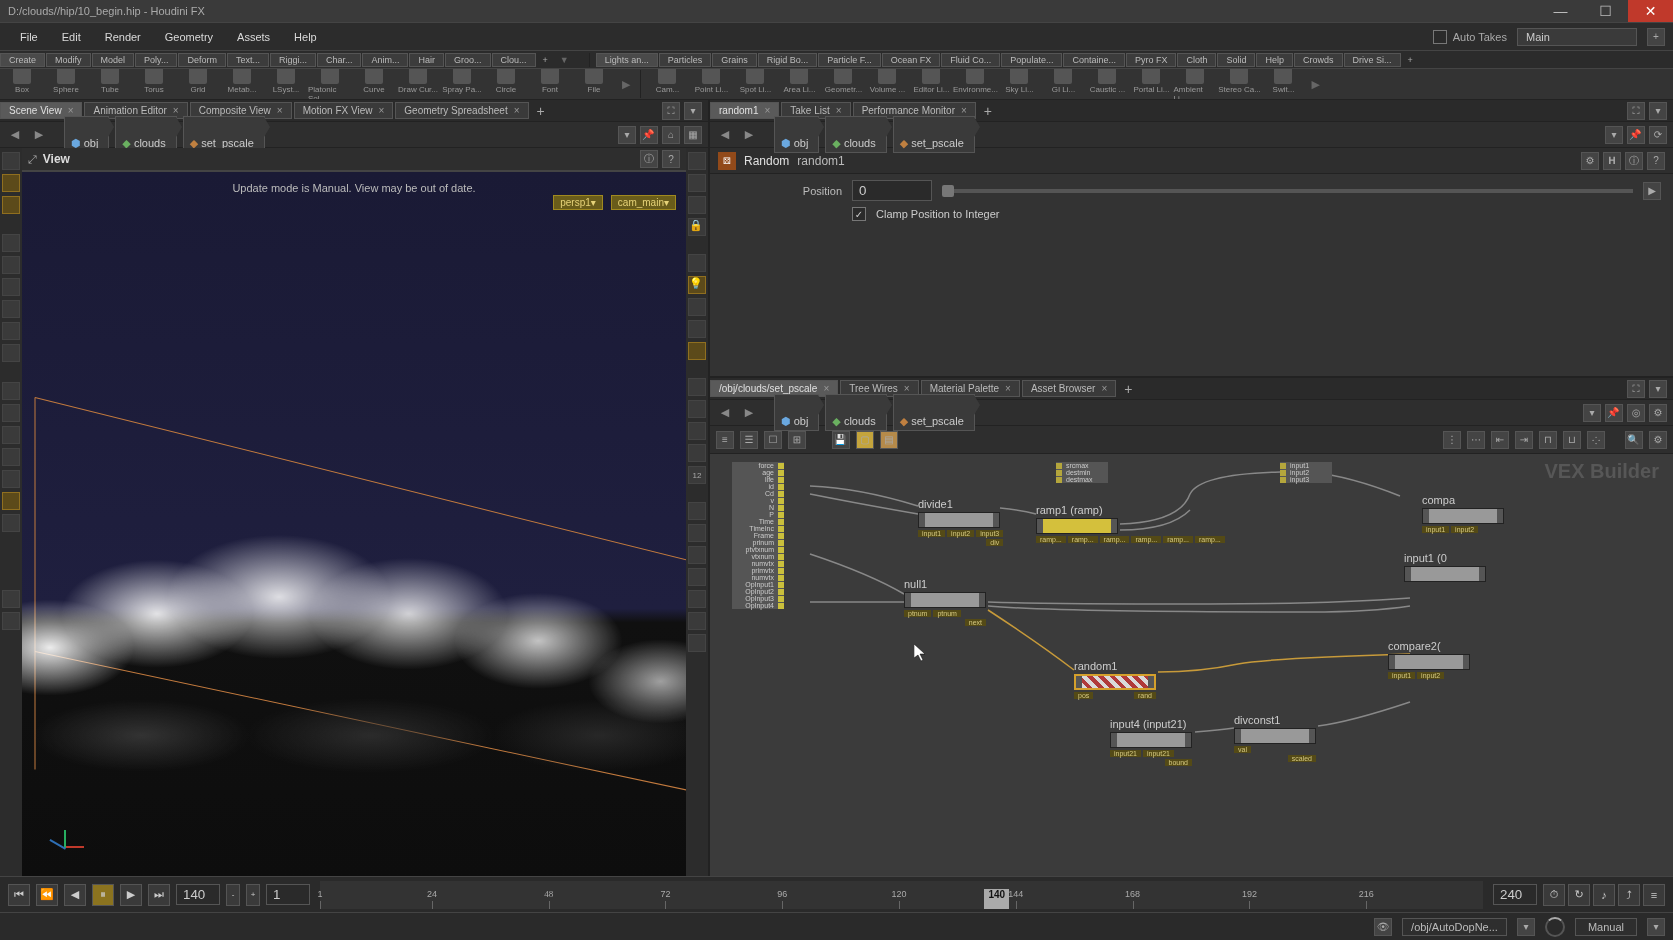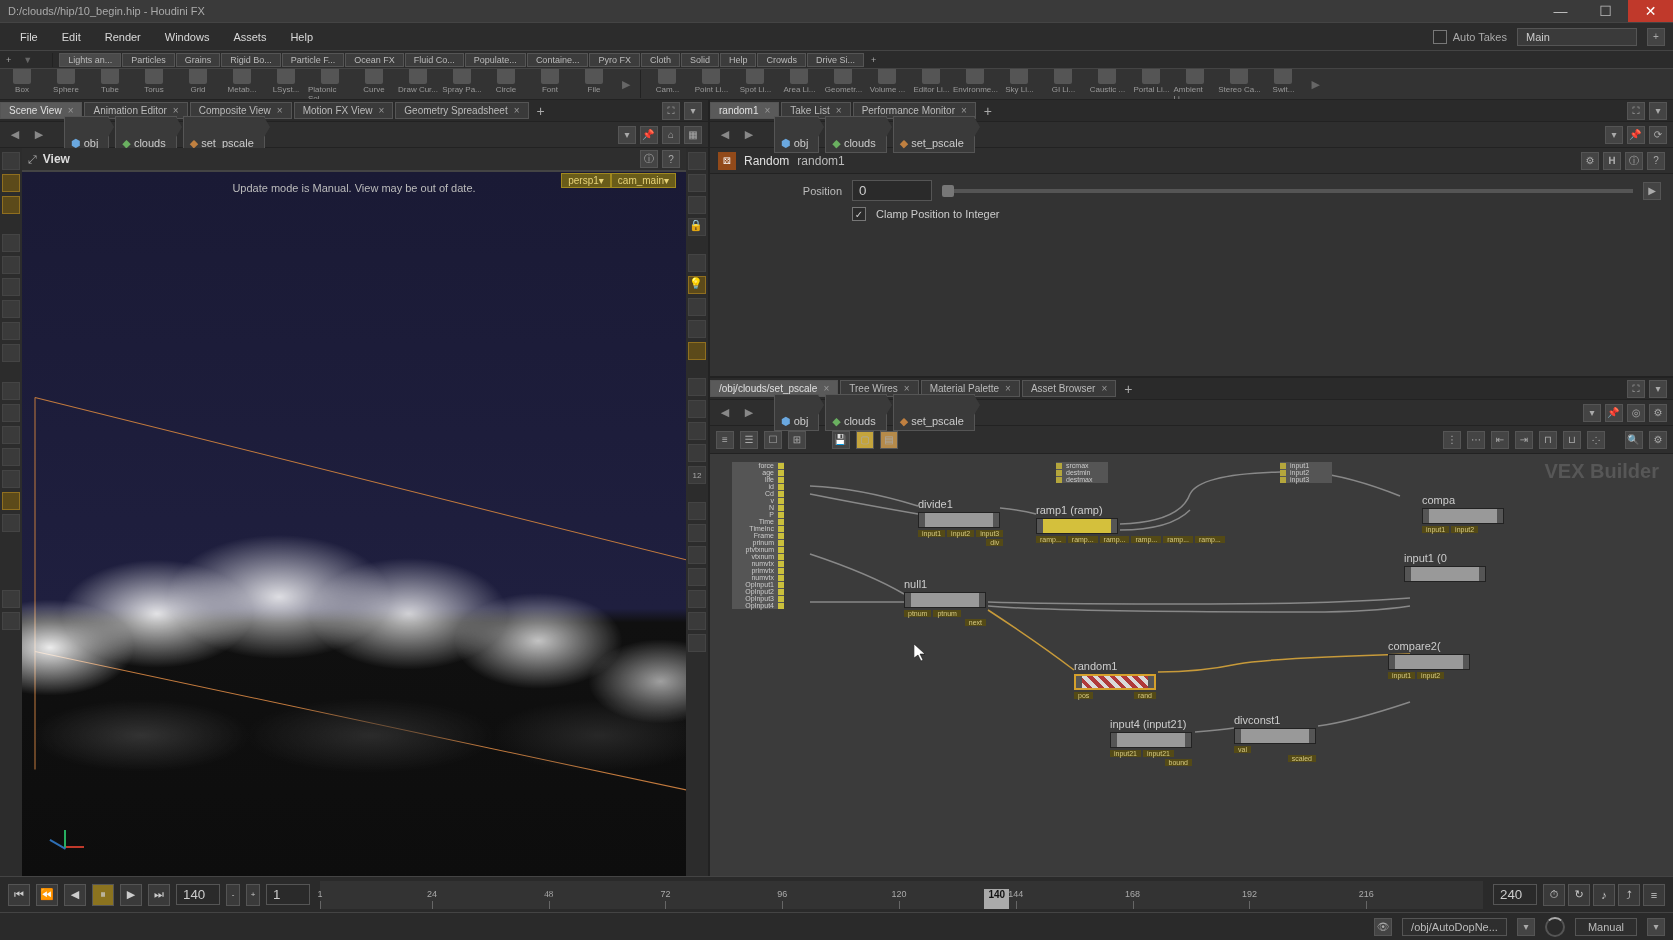--- a/index.html
+++ b/index.html
@@ -58,21 +58,21 @@
   
   .viewport-container { flex:1; display:flex; }
   .view-left-toolbar { width:22px; background:#2c2c2c; display:flex; flex-direction:column; align-items:center; padding-top:4px; gap:4px;}
   .view-tool { width:18px; height:18px; background:#3a3a3a; border:1px solid #444; cursor:pointer; }
   .view-tool.active { background:#5c4a1a; border-color:#906f1f; }
   .view-area { flex:1; position:relative; }
   .view-header { height:24px; background:#2e2e2e; border-bottom:2px solid #444; display:flex; align-items:center; padding:0 6px; gap:6px;}
   .view-title { color:#ddd; font-weight:bold; font-size:12px; }
   .viewport-inner { position:relative; height: calc(100% - 24px); background: linear-gradient(#1a1a35 0%, #1f1f3f 62%, #101010 64%, #0d0d0d 100%); overflow:hidden;}
   .viewport-msg { position:absolute; top:10px; left:50%; transform:translateX(-50%); color:#bbb; font-size:11px; }
-  .viewport-cam-dd { position:absolute; top:1px; right:10px; display:flex; gap:0; }
+  .viewport-cam-dd { position:absolute; top:23px; right:10px; display:flex; gap:8px; }
   .cam-select { background:#695c1a; border:1px solid #a0891f; color:#e6d278; padding:1px 6px; font-size:10px; cursor:pointer;}
   .cloud-shape { position:absolute; bottom:18%; left:-5%; width:115%; height:48%; background:
     radial-gradient(ellipse 140px 80px at 8% 70%, rgba(255,255,255,0.92) 0%, rgba(255,255,255,0) 60%),
     radial-gradient(ellipse 160px 90px at 22% 60%, rgba(255,255,255,0.88) 0%, rgba(255,255,255,0) 60%),
     radial-gradient(ellipse 180px 100px at 38% 55%, rgba(255,255,255,0.85) 0%, rgba(255,255,255,0) 62%),
     radial-gradient(ellipse 160px 90px at 55% 60%, rgba(255,255,255,0.8) 0%, rgba(255,255,255,0) 62%),
     radial-gradient(ellipse 140px 80px at 72% 68%, rgba(255,255,255,0.75) 0%, rgba(255,255,255,0) 60%),
     radial-gradient(ellipse 120px 70px at 88% 80%, rgba(255,255,255,0.6) 0%, rgba(255,255,255,0) 60%);
     filter: contrast(1.2);
   }
@@ -149,35 +149,49 @@
     <div class="window-btn">☐</div>
     <div class="window-btn close">✕</div>
   </div>
 </div>
 
 <div class="menu-bar">
   <div class="menu-left">
     <div class="menu-item">File</div>
     <div class="menu-item">Edit</div>
     <div class="menu-item">Render</div>
-    <div class="menu-item">Windows</div>
+    <div class="menu-item">Geometry</div>
     <div class="menu-item">Assets</div>
     <div class="menu-item">Help</div>
   </div>
   <div class="menu-right">
     <div class="auto-takes-check">
       <span class="param-checkbox"></span>
       <span>Auto Takes</span>
     </div>
     <div class="take-dropdown">Main</div>
     <div class="small-icon-btn">+</div>
   </div>
 </div>
 
 <div class="shelf-tabs">
+  <div id="shelf-tabs-left" style="display:flex">
+      <div class="shelf-tab active">Create</div>
+      <div class="shelf-tab">Modify</div>
+      <div class="shelf-tab">Model</div>
+      <div class="shelf-tab">Poly...</div>
+      <div class="shelf-tab">Deform</div>
+      <div class="shelf-tab">Text...</div>
+      <div class="shelf-tab">Riggi...</div>
+      <div class="shelf-tab">Char...</div>
+      <div class="shelf-tab">Anim...</div>
+      <div class="shelf-tab">Hair</div>
+      <div class="shelf-tab">Groo...</div>
+      <div class="shelf-tab">Clou...</div>
+    </div>
   <div class="shelf-add">+</div>
   <span class="shelf-add" style="margin-right:8px; color:#666">▼</span>
   <div style="height:14px;width:1px;background:#222;margin:0 6px"></div>
   <div id="shelf-tabs-right" style="display:flex">
       <div class="shelf-tab active">Lights an...</div>
       <div class="shelf-tab">Particles</div>
       <div class="shelf-tab">Grains</div>
       <div class="shelf-tab">Rigid Bo...</div>
       <div class="shelf-tab">Particle F...</div>
       <div class="shelf-tab">Ocean FX</div>

